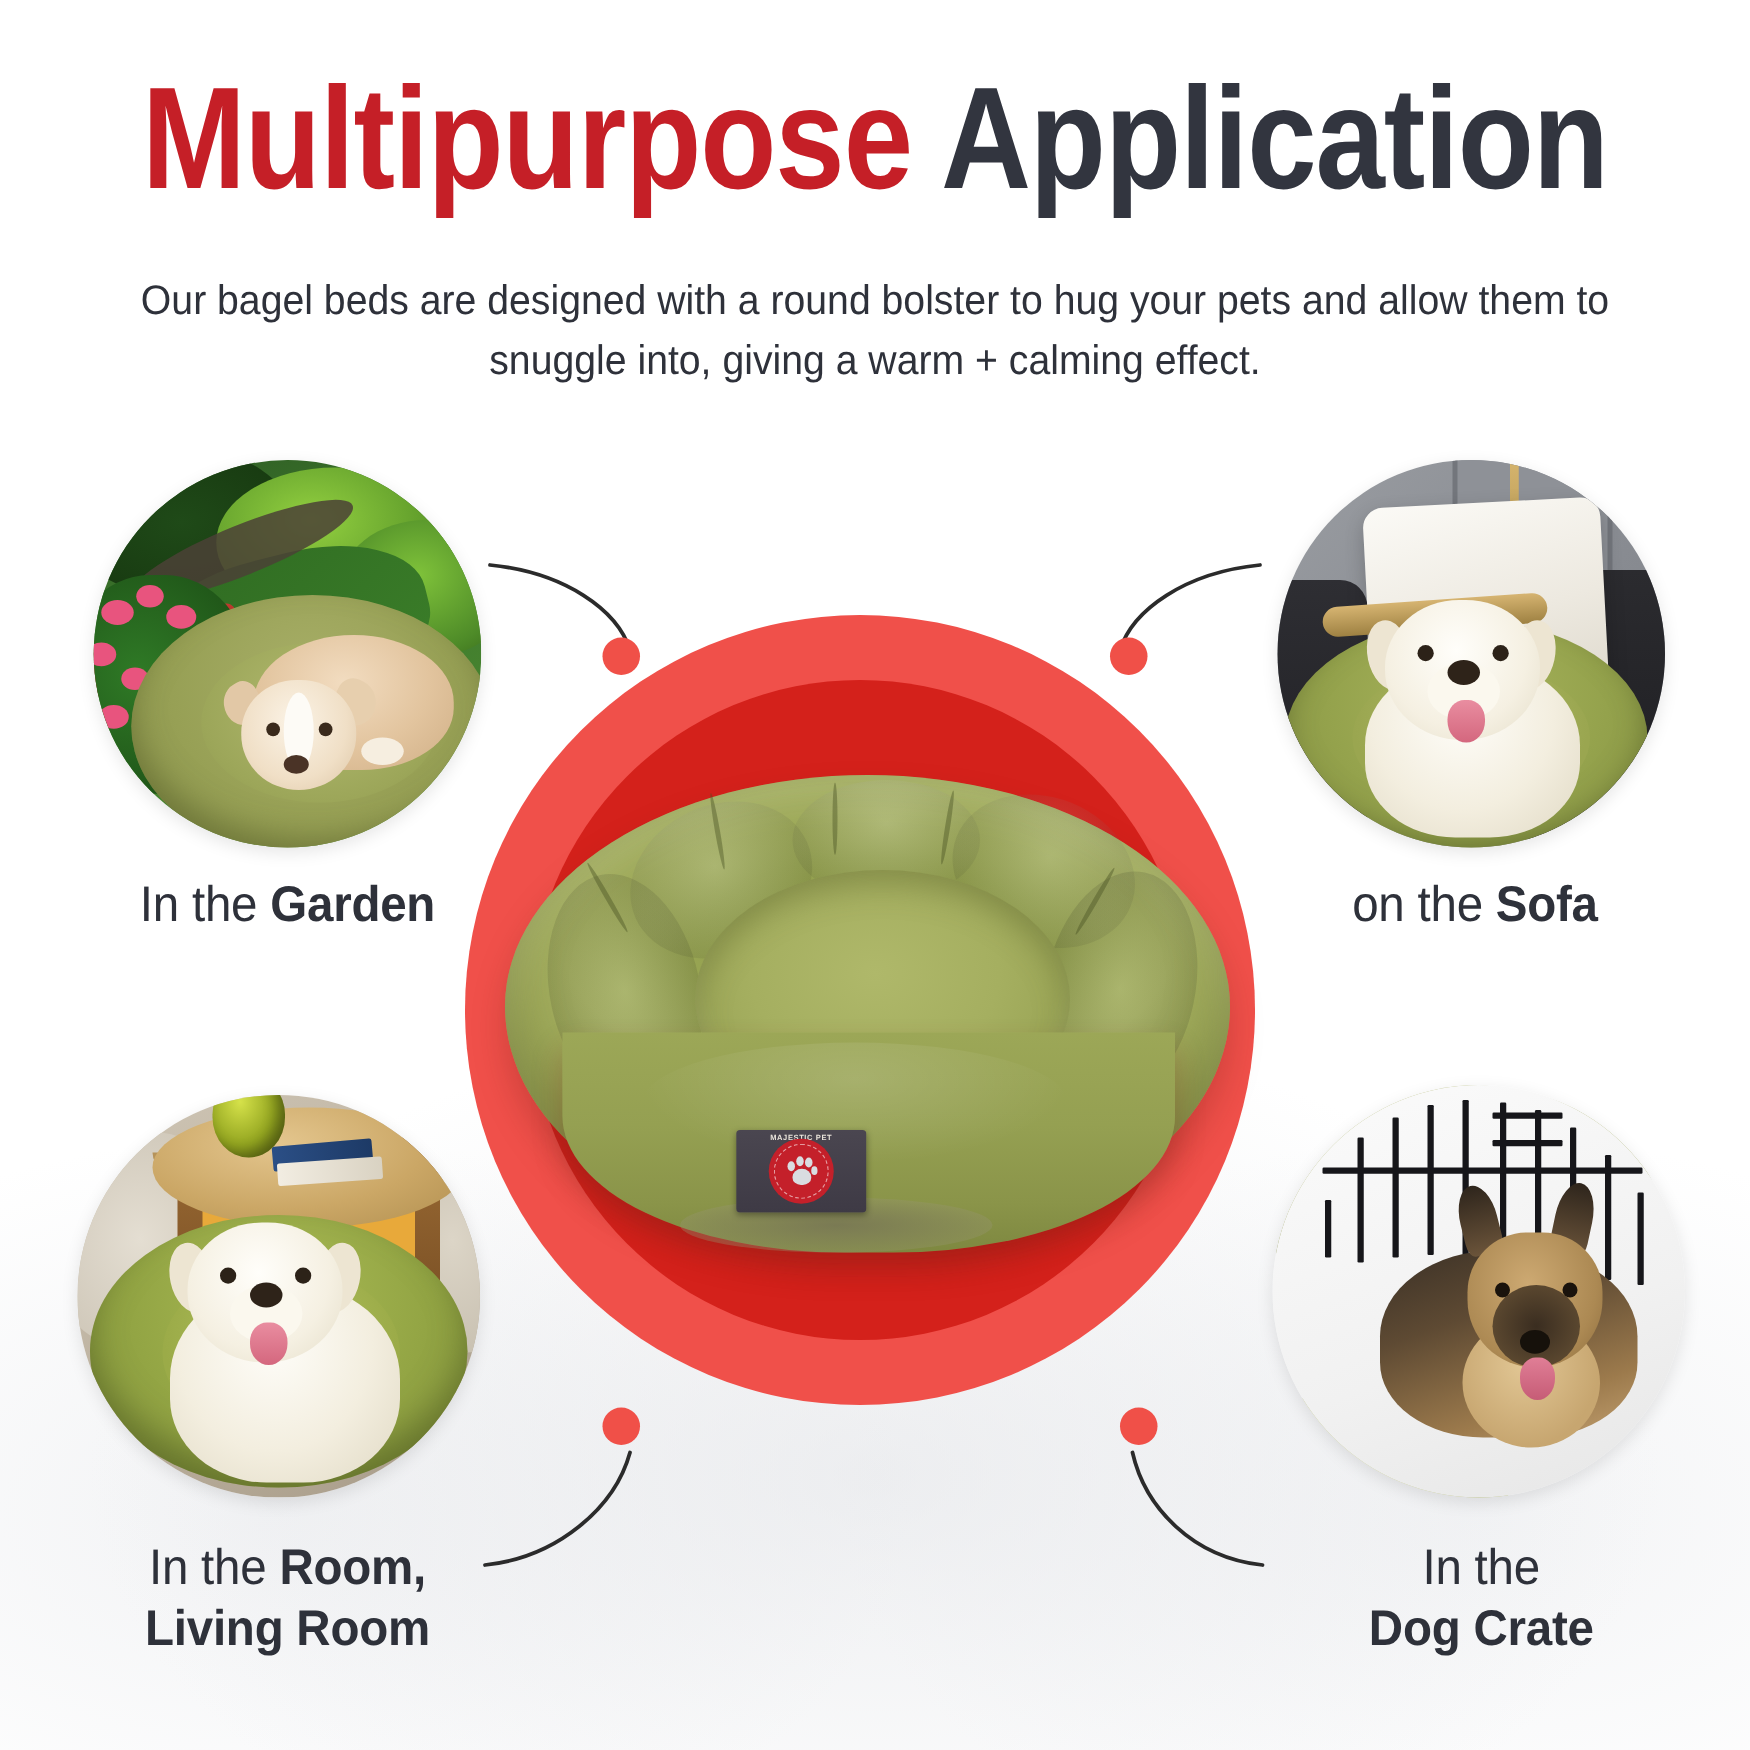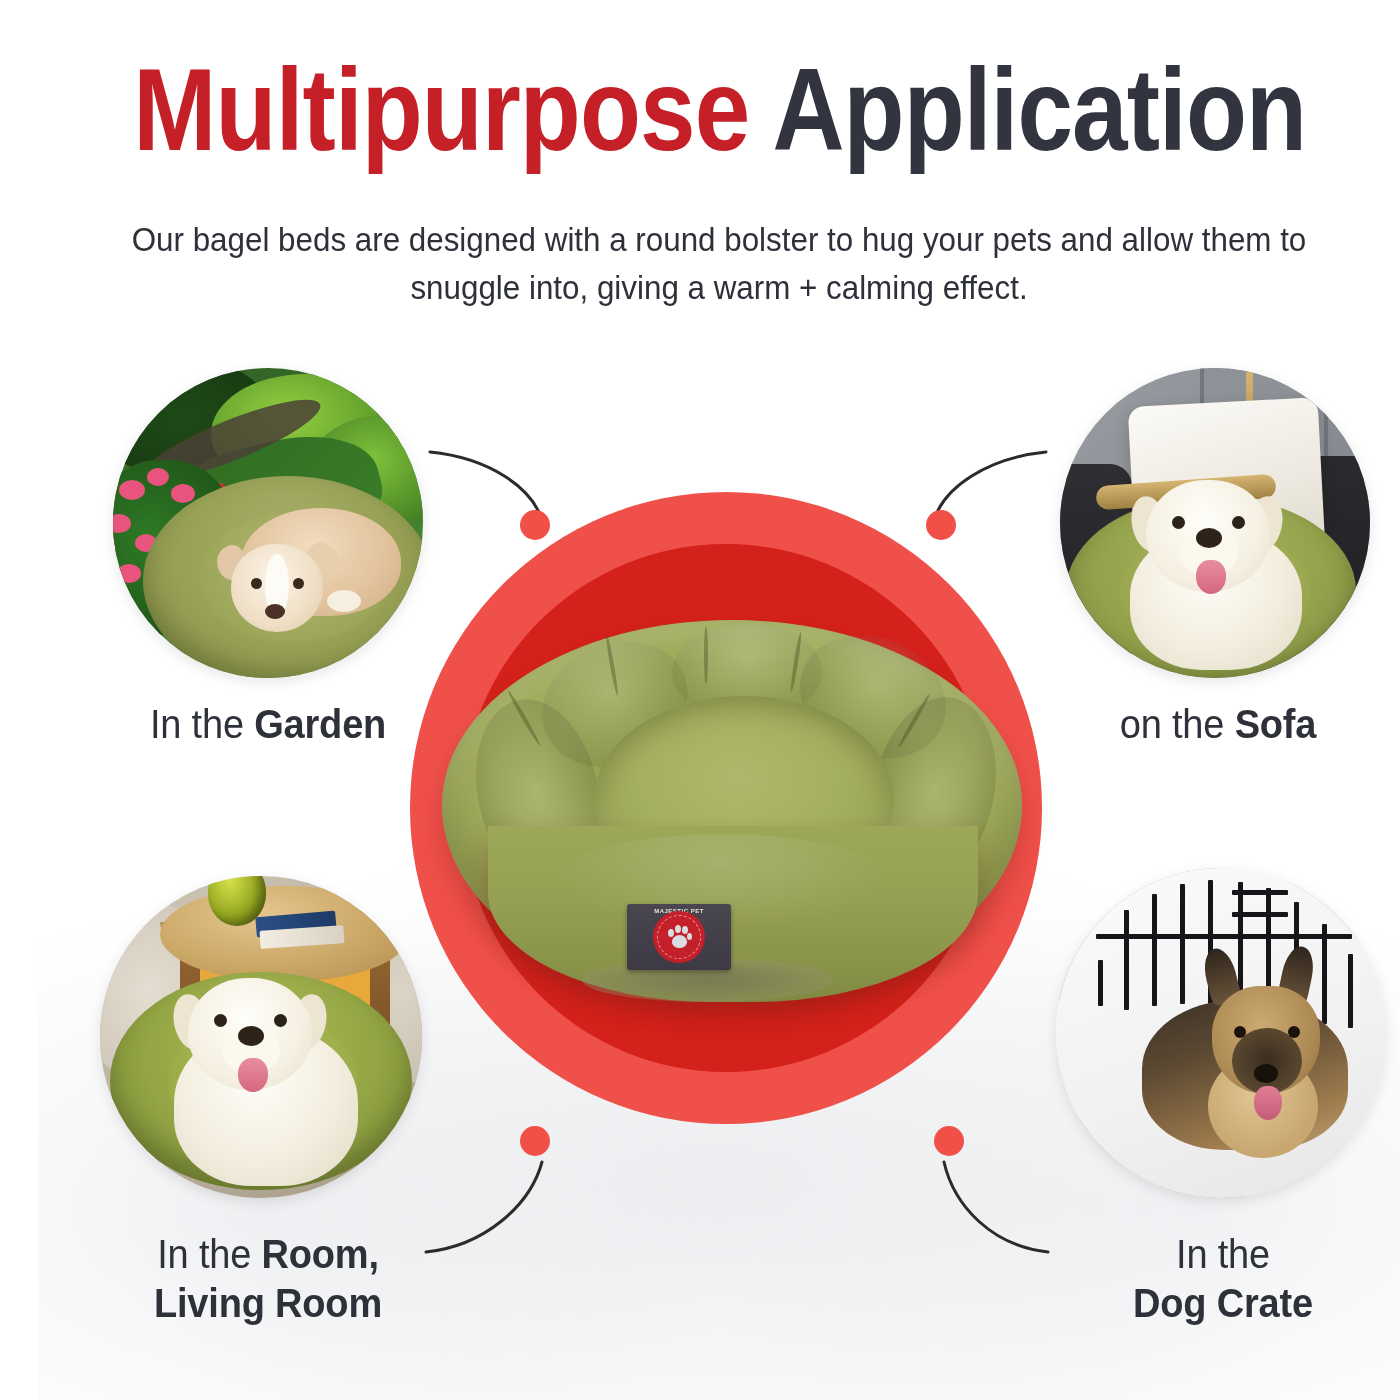--- a/index.html
+++ b/index.html
@@ -10,21 +10,20 @@
     overflow:hidden;
     position:relative;
   }
   #stage{
     position:absolute;inset:0;
     background:
       radial-gradient(ellipse 900px 520px at 50% 1180px, rgba(222,224,228,.55) 0%, rgba(255,255,255,0) 70%),
       radial-gradient(ellipse 700px 420px at 16% 1210px, rgba(225,227,231,.45) 0%, rgba(255,255,255,0) 72%),
       radial-gradient(ellipse 700px 420px at 84% 1210px, rgba(225,227,231,.40) 0%, rgba(255,255,255,0) 72%),
       #ffffff;
-    margin-left: 38px;
   }
 
   
   .title{
     position:absolute;left:0;right:0;top:52px;
     text-align:center;
     font-size:116px;
     line-height:1;
     font-weight:700;
     letter-spacing:-1px;

